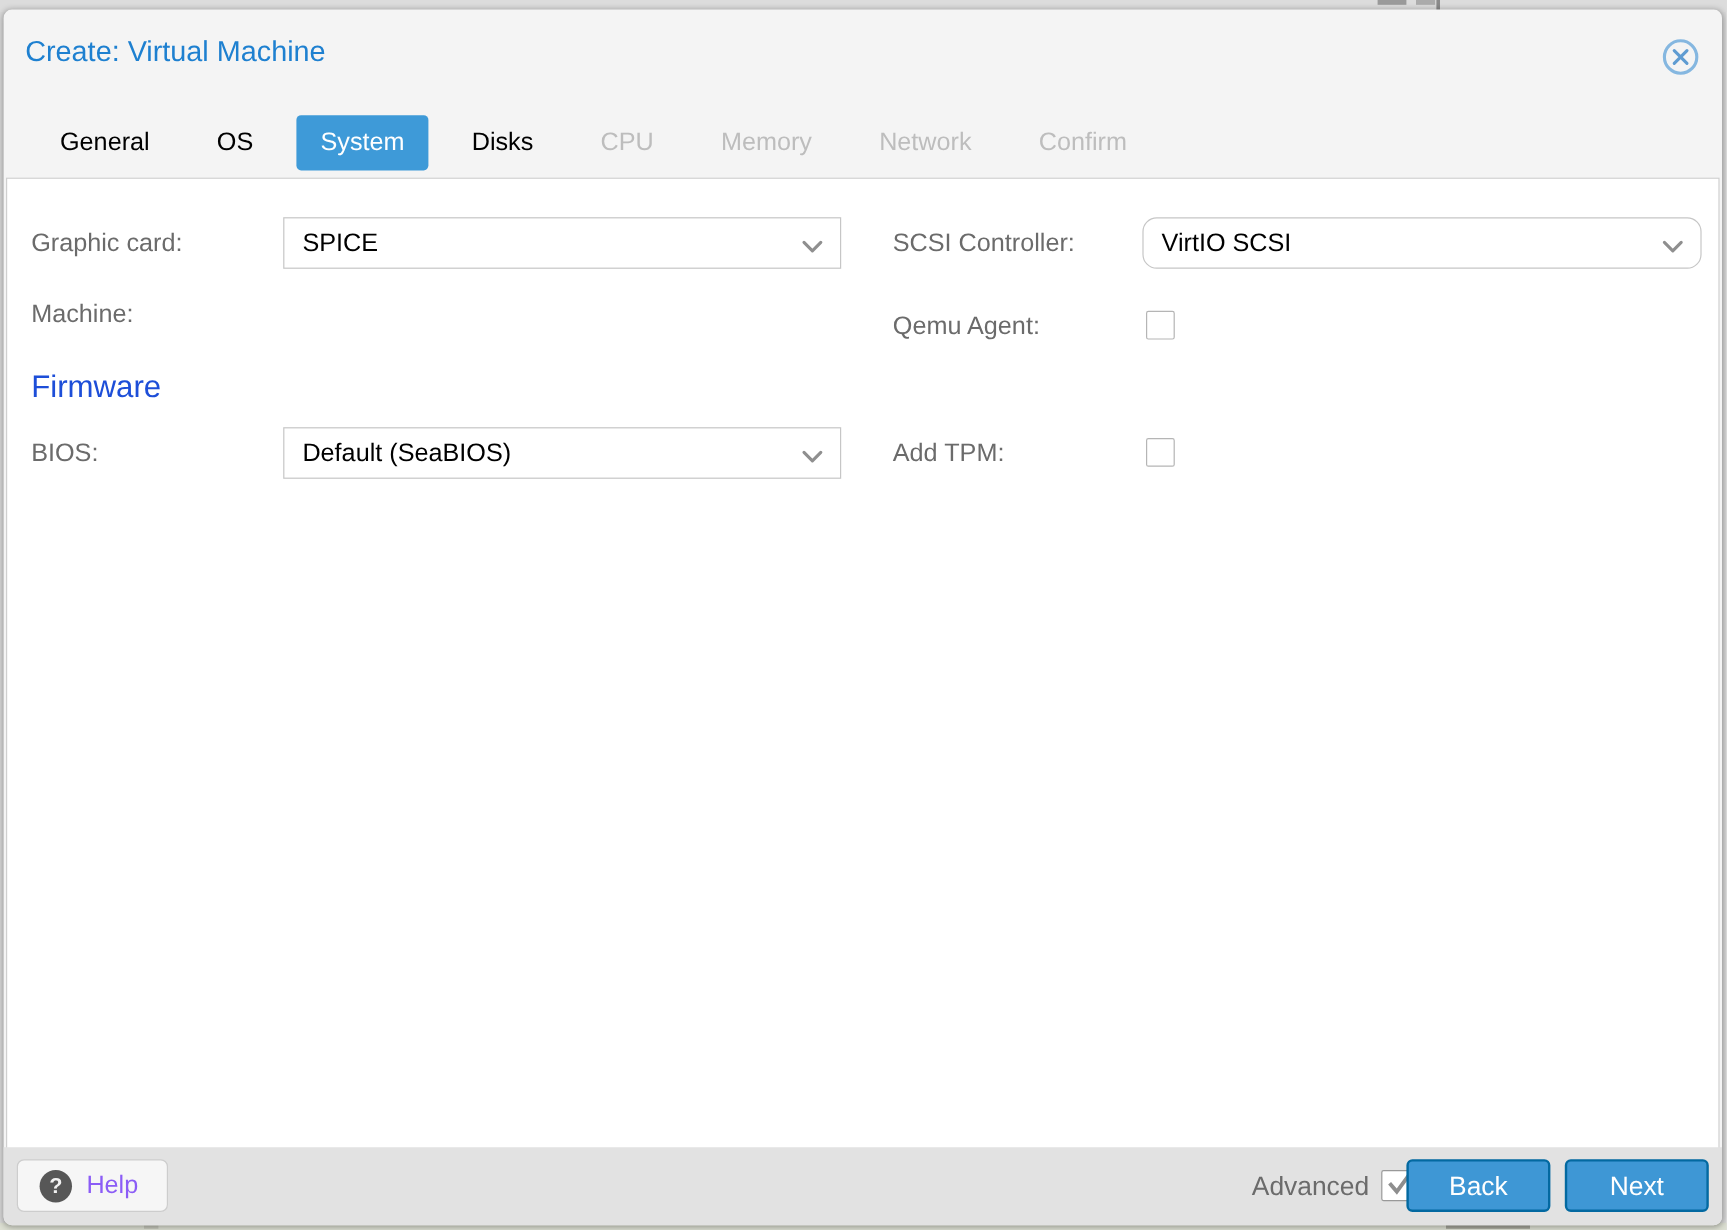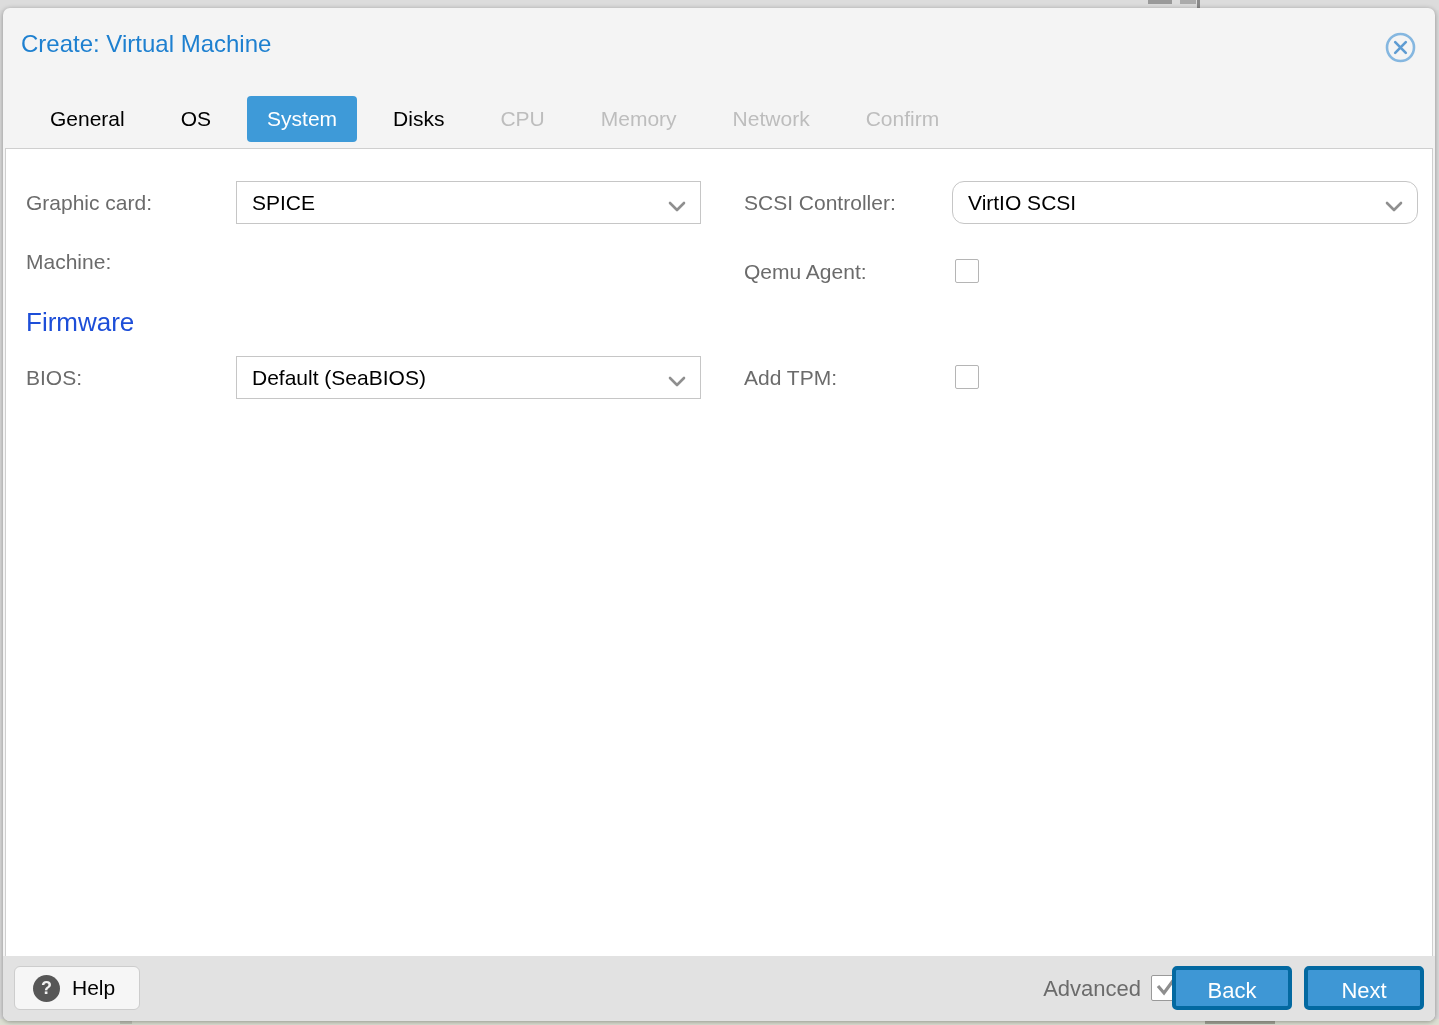--- a/index.html
+++ b/index.html
@@ -78,33 +78,33 @@
   }
   .help-btn {
     position:absolute; left:11px; top:10px; height:44px; padding:0 24px 0 18px;
     background:#f6f6f6; border:1px solid #cdcdcd; border-radius:6px;
     display:flex; align-items:center; gap:12px; cursor:pointer;
   }
   .help-icon {
     width:27px; height:27px; border-radius:50%; background:#575757;
     color:#f2f2f2; font-size:18px; font-weight:bold; text-align:center; line-height:27px;
   }
-  .help-label { font-size:21px; color:#000000; }
+  .help-label { font-size:21px; color:#8b5cf6; }
   .advanced-label {
     position:absolute; right:294px; top:0; height:65px; line-height:65px;
     font-size:22px; color:#6b6b6b;
   }
   .advanced-cb {
     position:absolute; right:258px; top:19px; width:26px; height:26px;
     background:#fff; border:1px solid #999; border-radius:2px; cursor:pointer;
   }
   .advanced-cb svg { position:absolute; left:1px; top:-3px; }
   .btn-blue {
     position:absolute; top:10px; width:120px; height:44px;
-    background:#3e97d5; border:4px solid #0369a1; border-radius:5px;
+    background:#3e97d5; border:2px solid #0369a1; border-radius:5px;
     color:#fff; font-size:22px; text-align:center; line-height:42px; cursor:pointer;
   }
   .btn-back { right:143px; }
   .btn-next { right:11px; }
 </style>
 </head>
 <body>
 
 <div class="bg-top">
   <div class="bg-mark" style="left:1148px; top:0; width:24px; height:4px;"></div>

